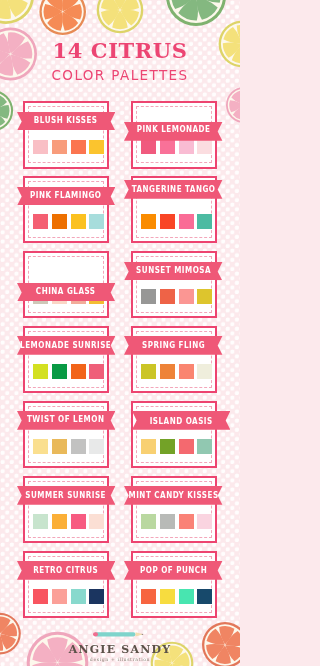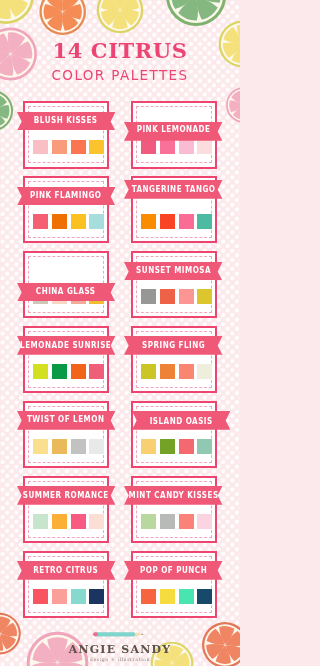--- a/index.html
+++ b/index.html
@@ -337,21 +337,21 @@
         <div class="inner"></div>
         <div class="sw" style="left: 8.3px; top: 36.5px; width: 15px; height: 14.6px; background: rgb(199, 228, 205);"></div>
         <div class="sw" style="left: 27.15px; top: 36.5px; width: 15px; height: 14.6px; background: rgb(251, 175, 55);"></div>
         <div class="sw" style="left: 46px; top: 36.5px; width: 15px; height: 14.6px; background: rgb(247, 91, 129);"></div>
         <div class="sw" style="left: 64.85px; top: 36.5px; width: 15px; height: 14.6px; background: rgb(251, 223, 212);"></div>
       </div>
       <div class="ribbon" style="left: 16.5px; top: 486.35px; width: 98.4px; height: 18.8px;">
         <svg width="98.4" height="18.8" viewBox="0 0 98.4 18.8">
           <path d="M0,0 L98.4,0 L93.7,9.4 L98.4,18.8 L0,18.8 L4.7,9.4 Z" fill="#EF5877"></path>
         </svg>
-        <div class="rlabel">SUMMER ROMANCE</div>
+        <div class="rlabel">SUMMER SUNRISE</div>
       </div>
       <div class="card" style="left: 130.5px; top: 475.75px; width: 86.2px; height: 67.5px;">
         <div class="inner"></div>
         <div class="sw" style="left: 8.3px; top: 36.5px; width: 15px; height: 14.6px; background: rgb(185, 216, 160);"></div>
         <div class="sw" style="left: 27.15px; top: 36.5px; width: 15px; height: 14.6px; background: rgb(184, 186, 183);"></div>
         <div class="sw" style="left: 46px; top: 36.5px; width: 15px; height: 14.6px; background: rgb(250, 130, 119);"></div>
         <div class="sw" style="left: 64.85px; top: 36.5px; width: 15px; height: 14.6px; background: rgb(250, 212, 224);"></div>
       </div>
       <div class="ribbon" style="left: 124.4px; top: 486.35px; width: 98.4px; height: 18.8px;">
         <svg width="98.4" height="18.8" viewBox="0 0 98.4 18.8">

